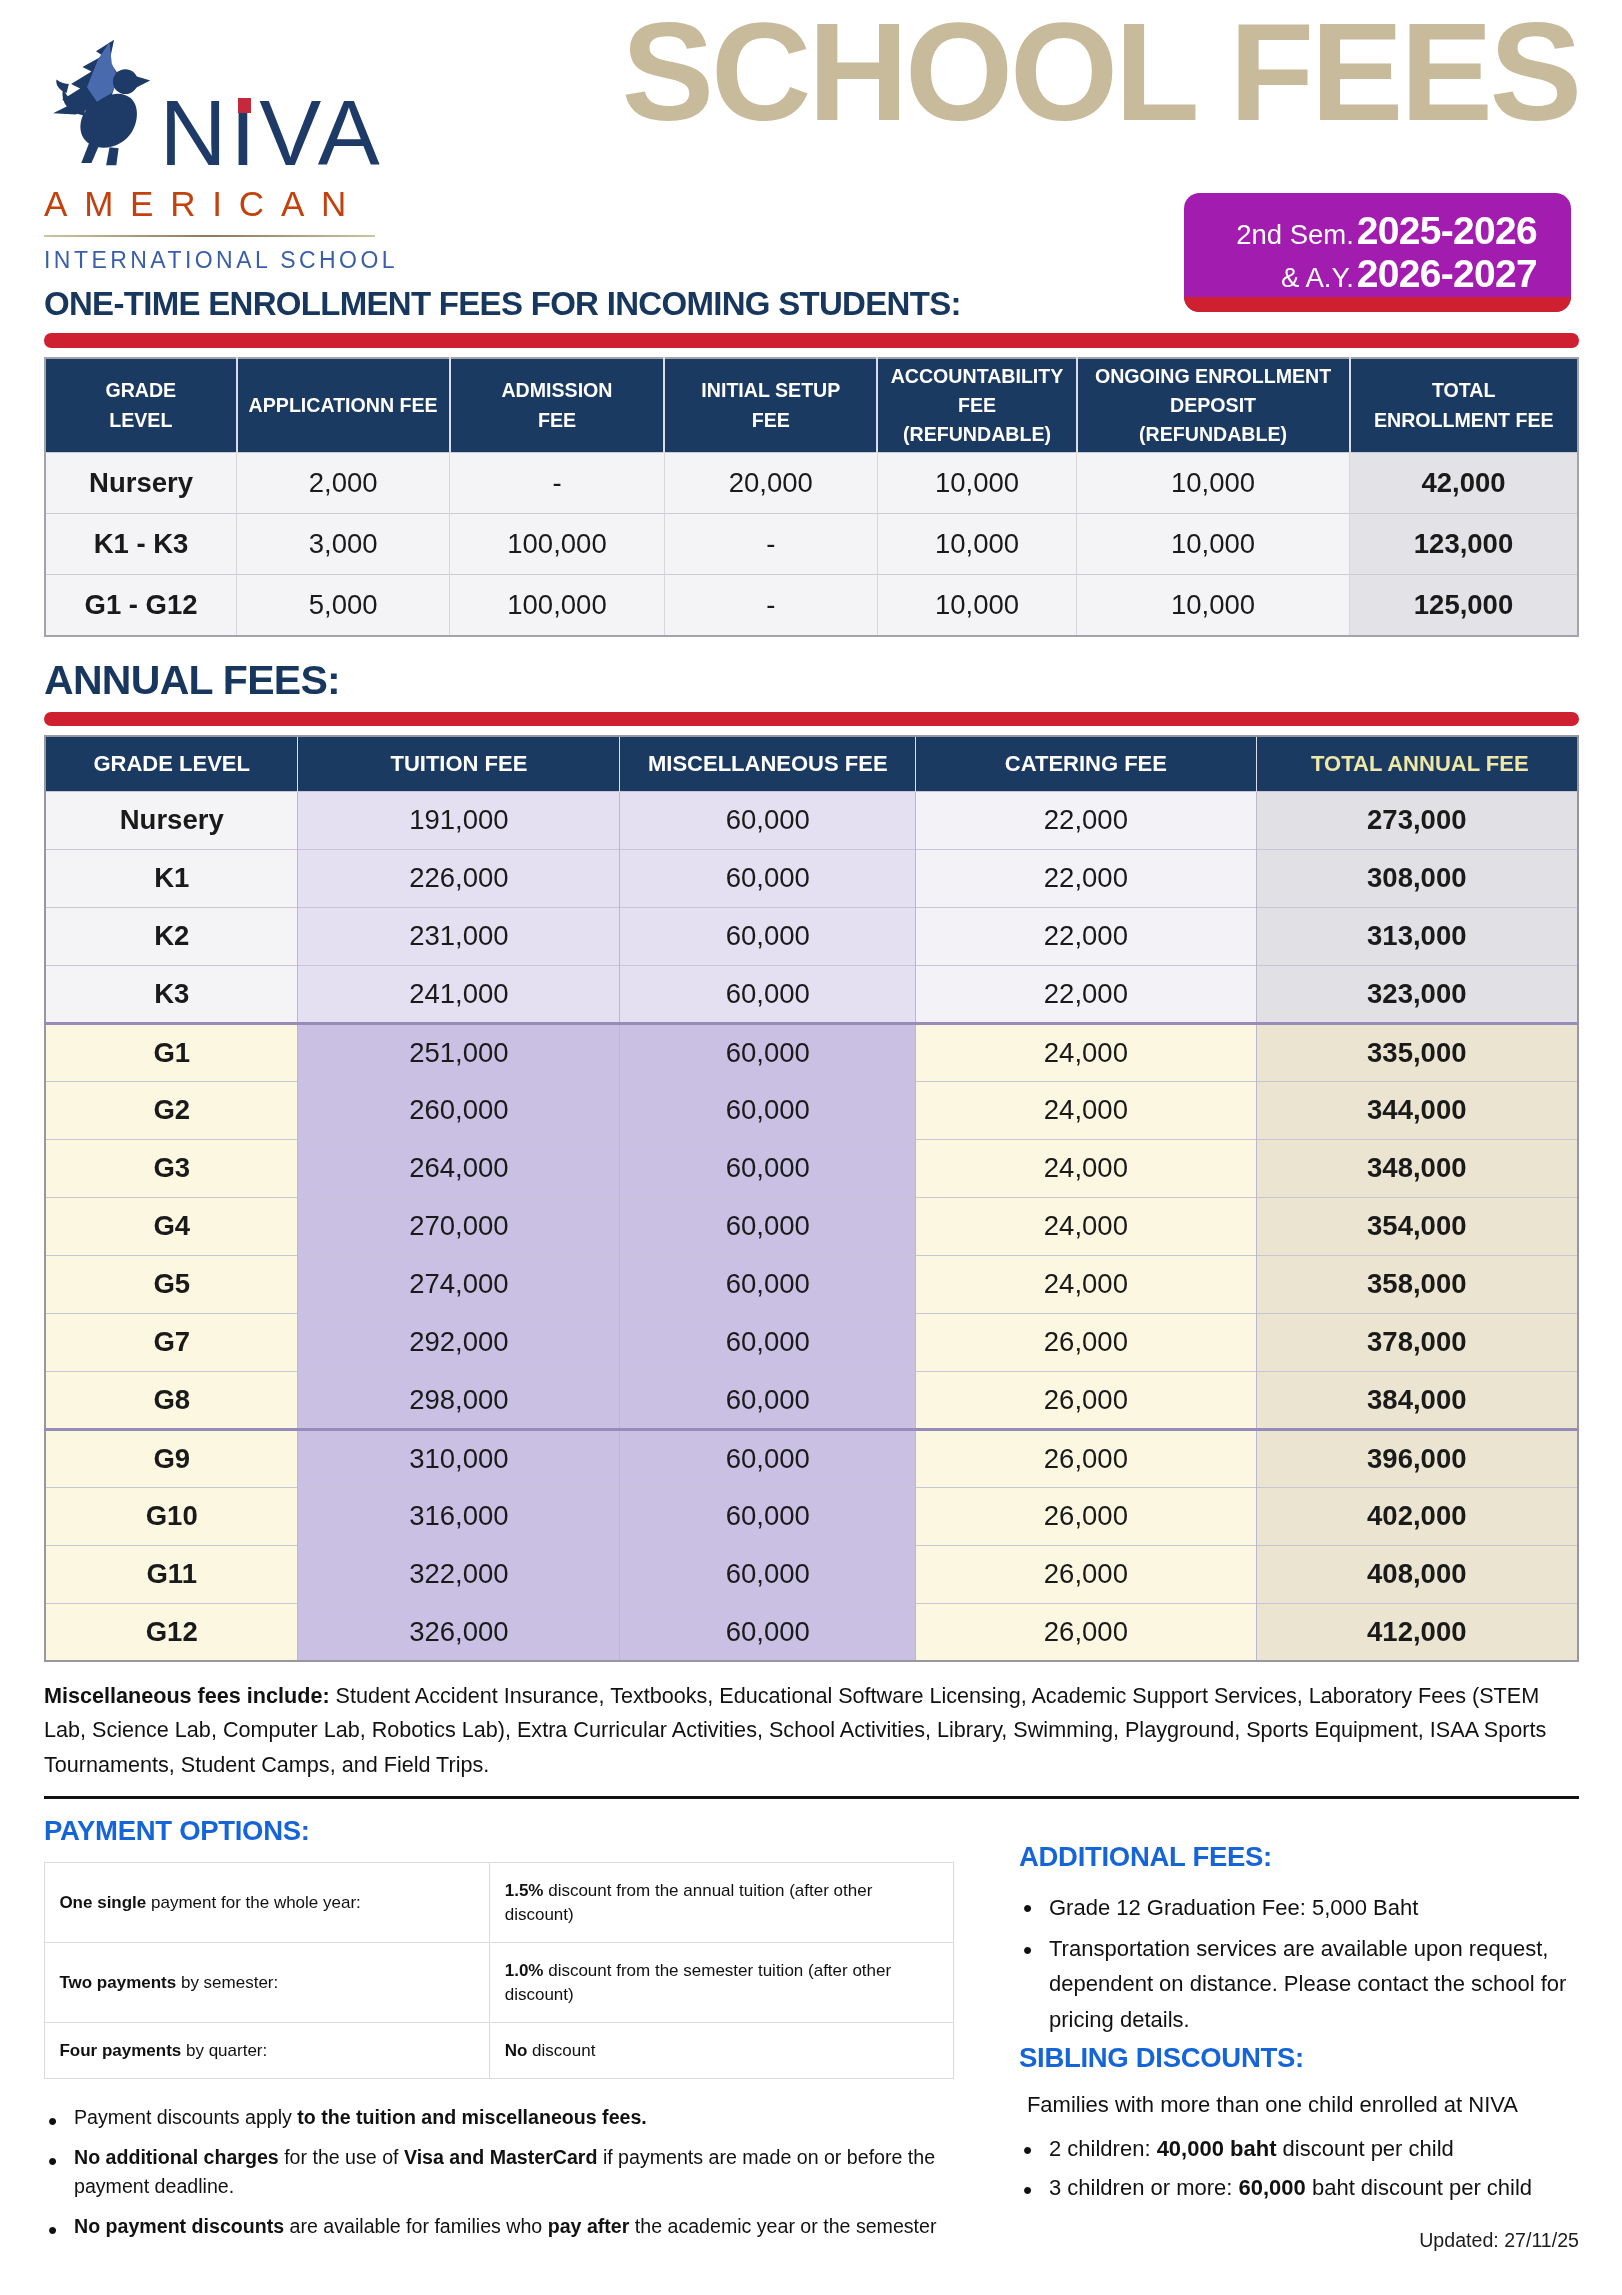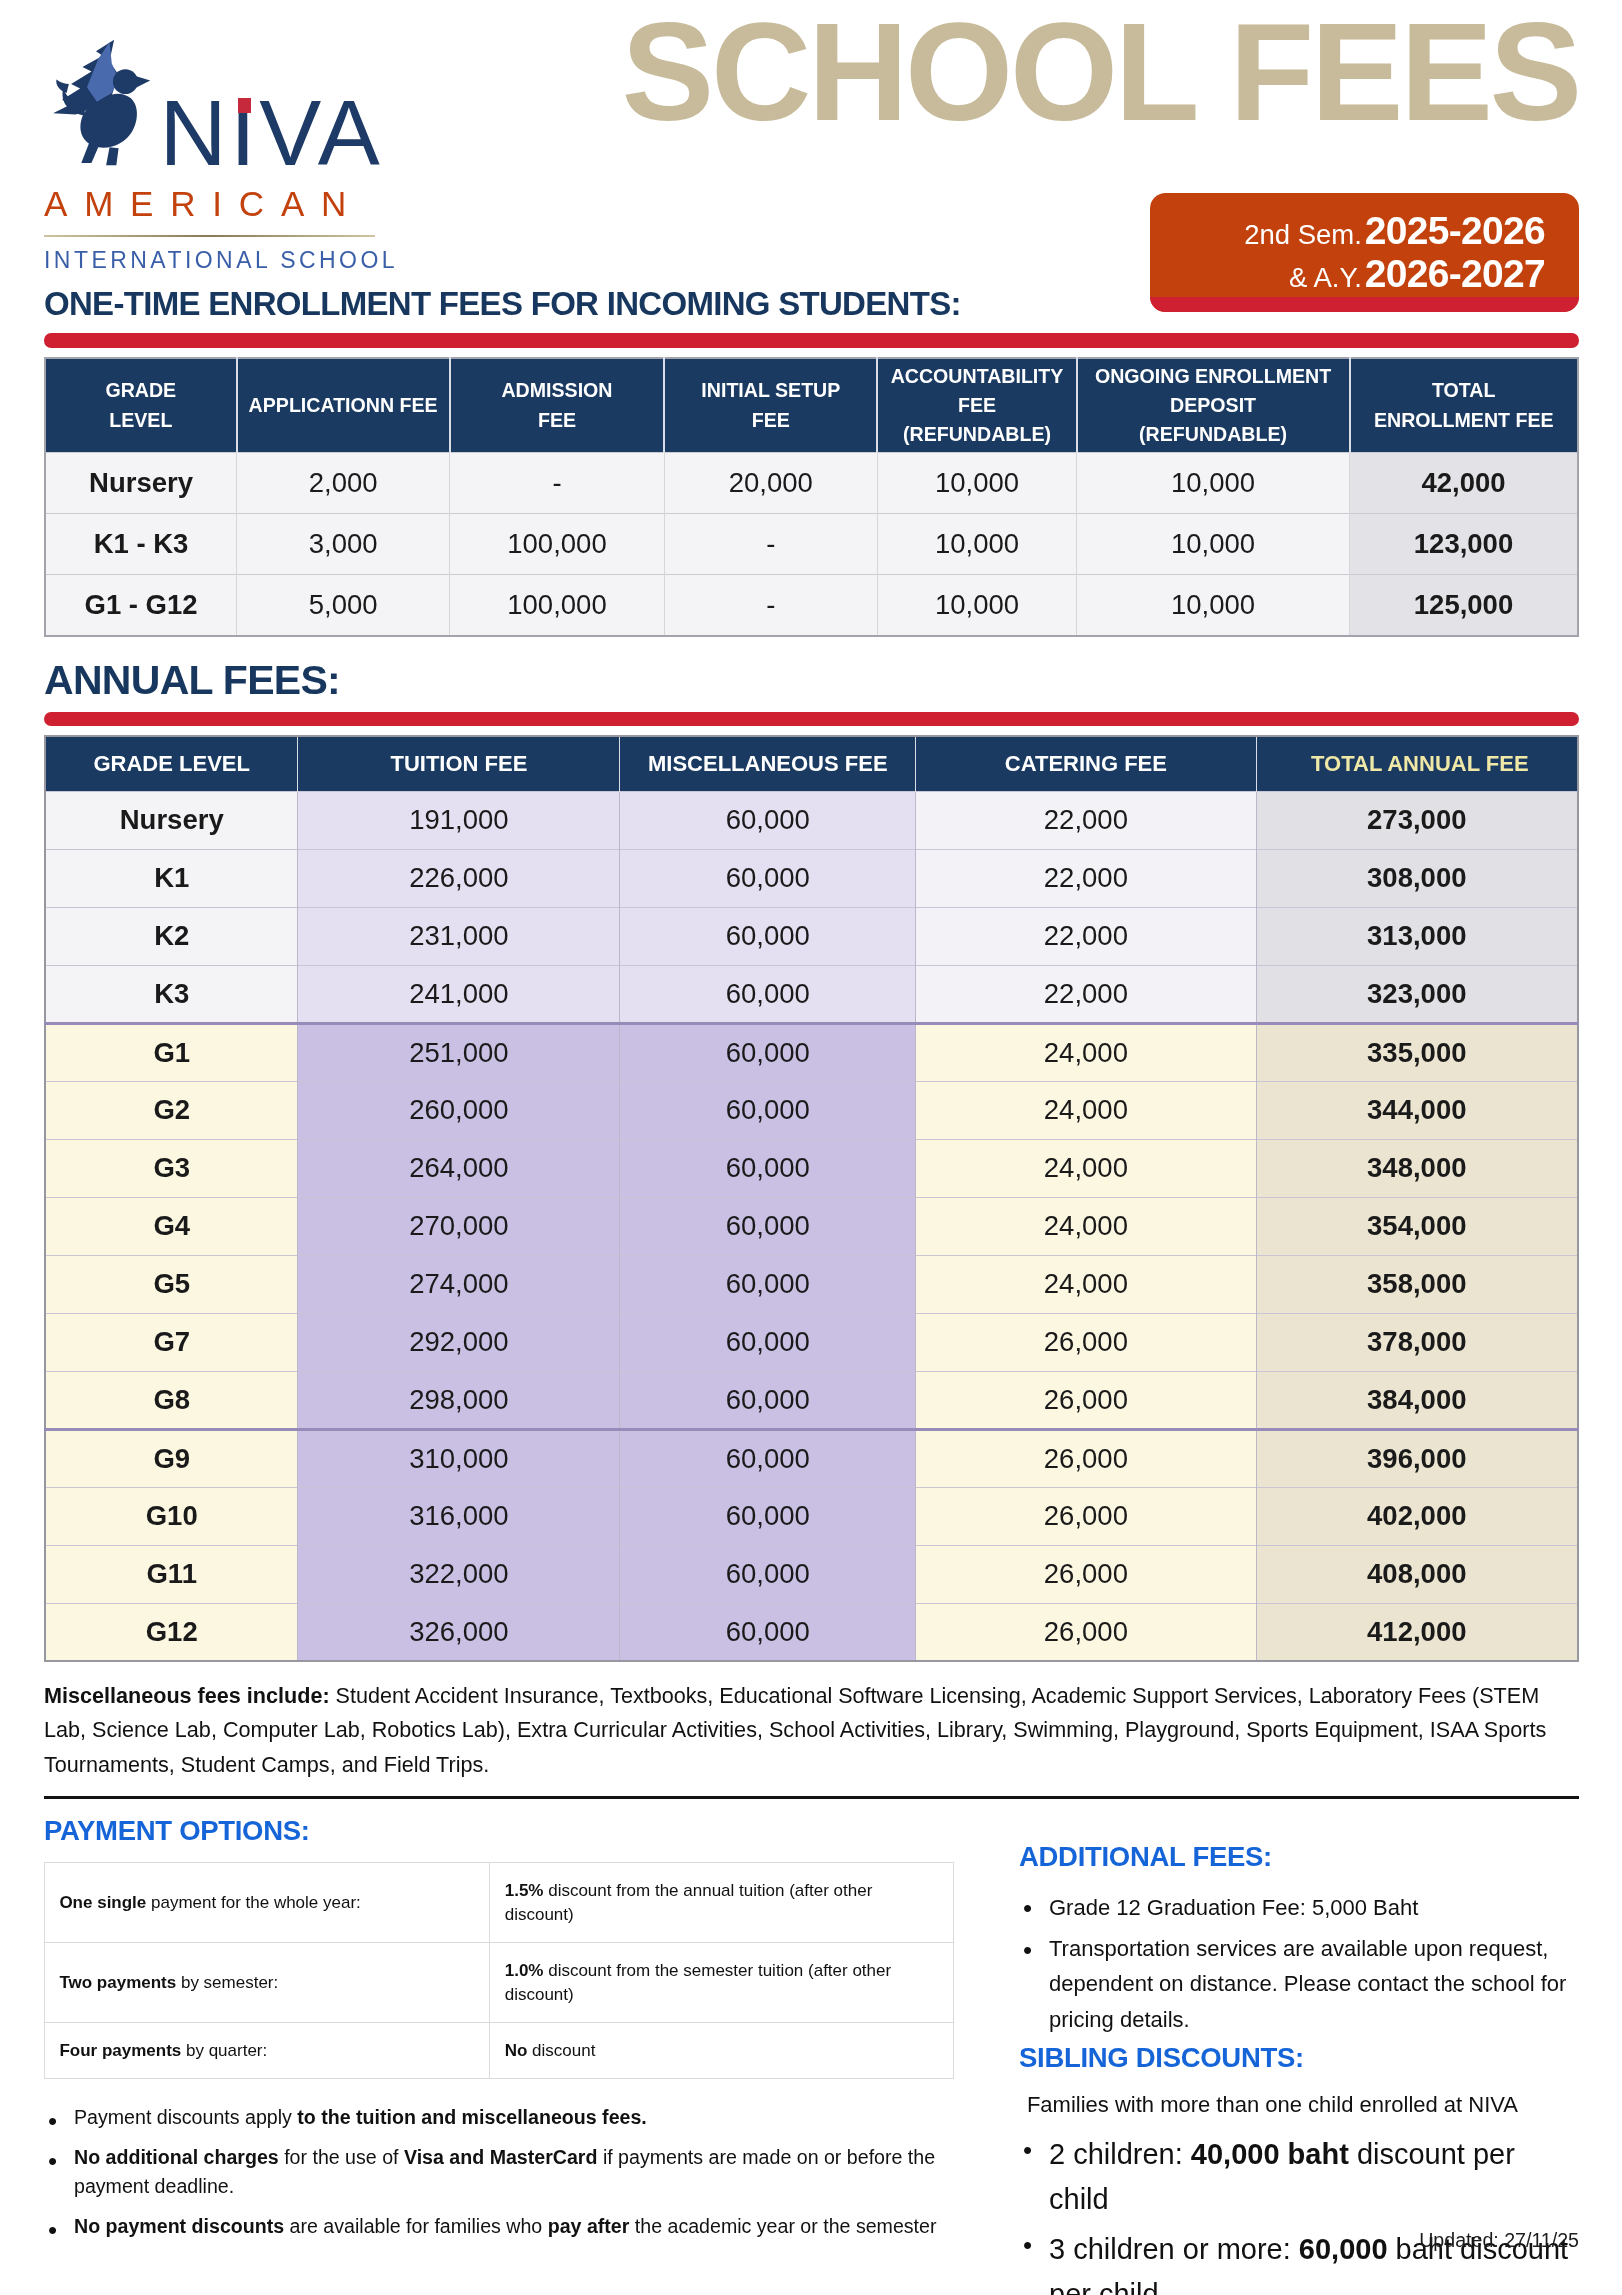--- a/index.html
+++ b/index.html
@@ -15,21 +15,21 @@
   .niva{font-size:93px;line-height:0.80;letter-spacing:3.3px;color:#1E3A66;font-weight:400;margin-left:2.6px;white-space:nowrap;}
   .niva .i-red{position:relative;display:inline-block;}
   .niva .i-red::after{content:'';position:absolute;left:27%;top:3%;width:44%;height:21%;background:#C5293B;}
   .american{margin-top:14.4px;font-size:35px;letter-spacing:0.48em;color:#c2410c;font-weight:400;white-space:nowrap;}
   .logo-divider{margin-top:10.5px;height:2px;width:331px;background:linear-gradient(90deg,#cfc3a2,#8a7a55,#cfc3a2);}
   .intl{margin-top:9.8px;font-size:23px;letter-spacing:0.150em;color:#3A5FA8;font-weight:400;white-space:nowrap;}
 
   .main-title{position:absolute;top:7.9px;right:0;margin:0;font-size:139px;font-weight:700;
               letter-spacing:-3.3px;color:#C8BB9B;line-height:0.92;white-space:nowrap;}
 
-  .badge{position:absolute;top:193px;right:0;width:429px;height:119px;background:#c2410c;
+  .badge{position:absolute;top:193px;right:8px;width:387px;height:119px;background:#a21caf;
          border-radius:15.7px;box-sizing:border-box;}
   .badge-text{position:absolute;top:15.7px;right:34px;text-align:right;color:#ffffff;line-height:1.12;white-space:nowrap;}
   .badge-label{font-size:27.5px;font-weight:400;}
   .badge-year{font-size:39px;font-weight:700;letter-spacing:-0.7px;}
   .badge-redbar{position:absolute;left:0;right:0;bottom:0;height:15px;background:#CE2030;border-radius:0 0 15.7px 15.7px;}
 
   
   .section-heading{margin:0;font-size:33px;font-weight:700;letter-spacing:-0.7px;color:#17375E;line-height:1.12;}
   .annual-heading{margin:22px 0 0;font-size:41px;font-weight:700;letter-spacing:-0.7px;color:#17375E;line-height:1.05;}
   .red-bar{height:14.4px;background:#CE2030;border-radius:7.2px;margin-top:9.8px;}
@@ -88,21 +88,21 @@
   ul.bullets li{position:relative;padding-left:30px;margin-bottom:10.5px;font-size:19.6px;line-height:1.5;color:#111;}
   ul.bullets li::before{content:"•";position:absolute;left:3.9px;top:-1.3px;font-size:26px;color:#111;}
   ul.bullets b{font-weight:700;}
 
   .col-right .blue-heading{}
   .col-right .blue-heading.first{margin-top:26px;}
   ul.bullets.rt{margin-top:17px;}
   ul.bullets.rt li{font-size:22px;line-height:1.6;margin-bottom:6.5px;}
   .sibling-intro{margin:15.7px 0 0;padding-left:7.9px;font-size:22px;line-height:1.45;color:#111;}
   ul.bullets.sib{margin-top:10.5px;}
-  ul.bullets.sib li{font-size:29px;line-height:1.55;margin-bottom:5.2px;}
+  ul.bullets.sib li{font-size:22px;line-height:1.55;margin-bottom:5.2px;}
 
   .updated{position:absolute;right:44px;bottom:43px;font-size:19.6px;color:#1c1c1c;}
 </style>
 </head>
 <body>
 
 <div class="page">
 
   <div class="header">
 

